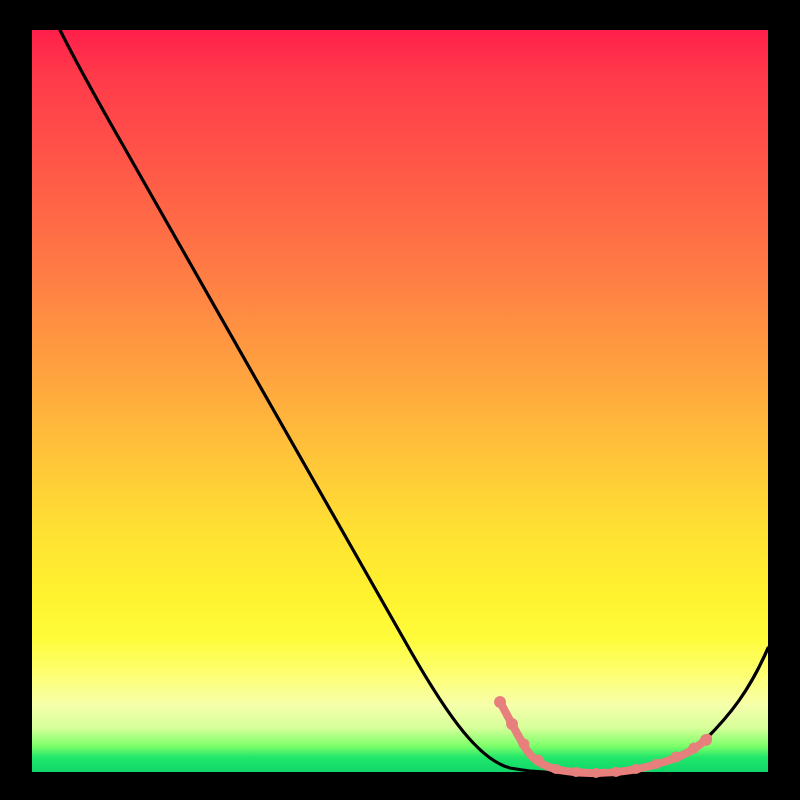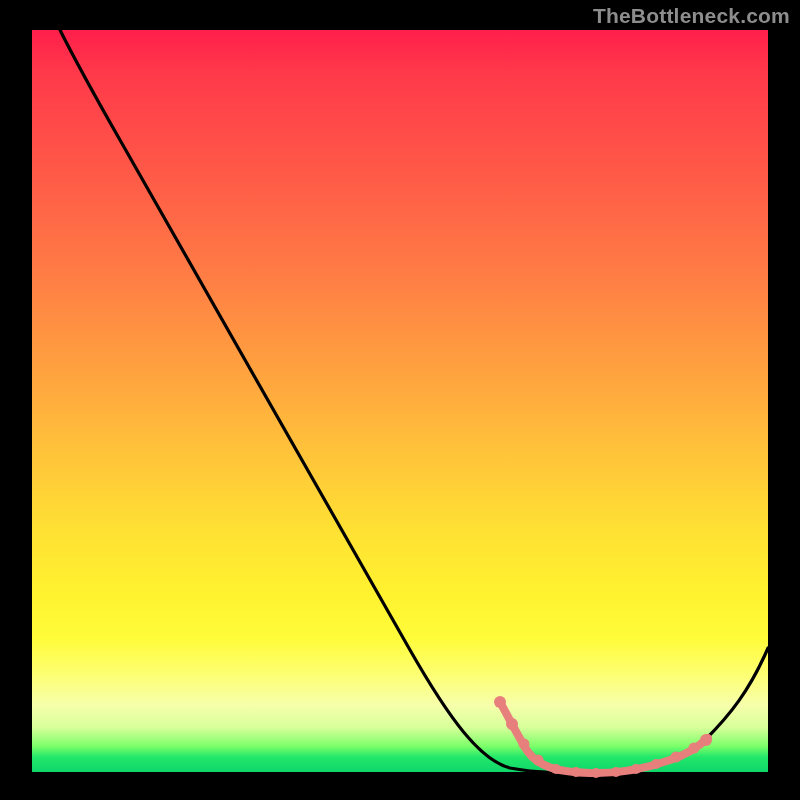--- a/index.html
+++ b/index.html
@@ -62,21 +62,20 @@
     height: 800px;
     pointer-events: none;
   }
 </style>
 </head>
 <body>
 
 <div class="stage">
   <div class="plot"></div>
 
-  <div class="watermark">TheBottleneck.com</div>
 
   <svg class="curve" viewBox="0 0 800 800">
 
     <path d="M 60 30
              C 80 70, 100 105, 120 140
              C 170 230, 290 440, 410 650
              C 450 720, 480 760, 510 768
              C 540 774, 600 775, 650 767
              C 672 763, 690 755, 705 740
              C 730 715, 750 690, 768 648" fill="none" stroke="#000" stroke-width="3.2" stroke-linecap="round"></path>

